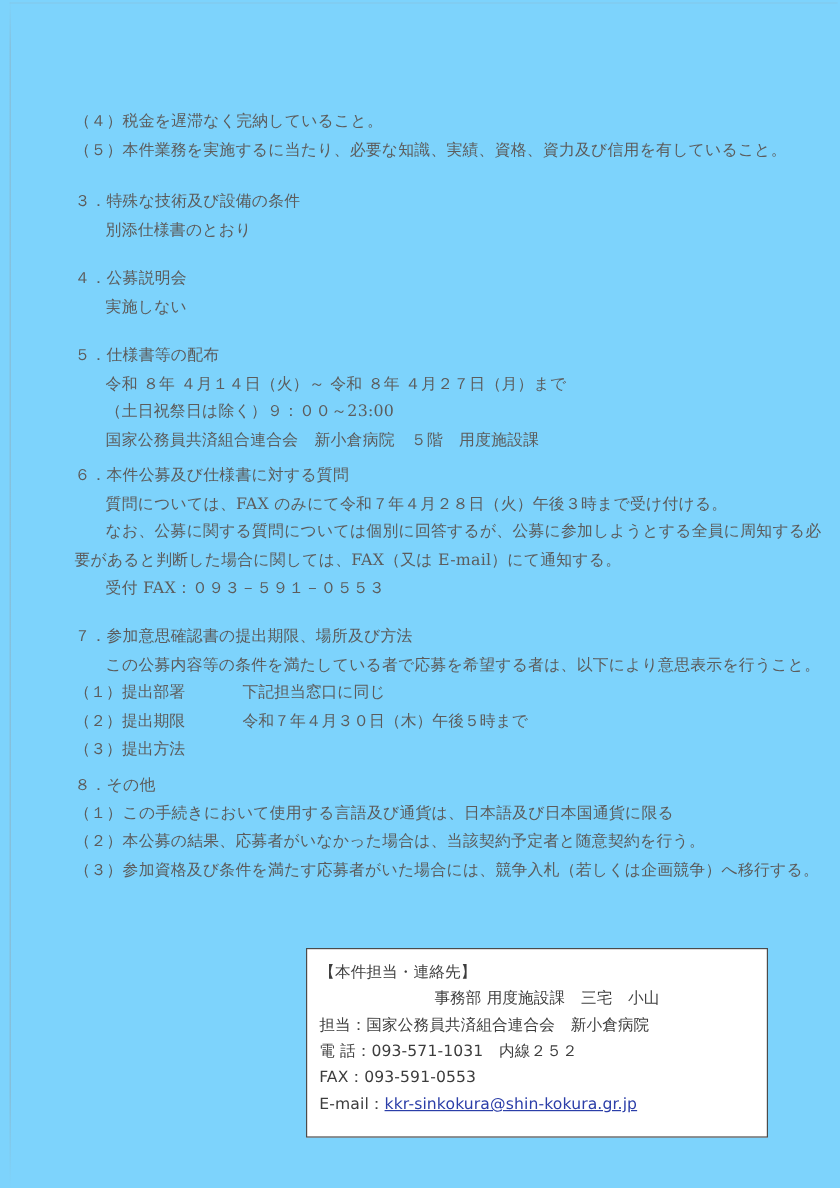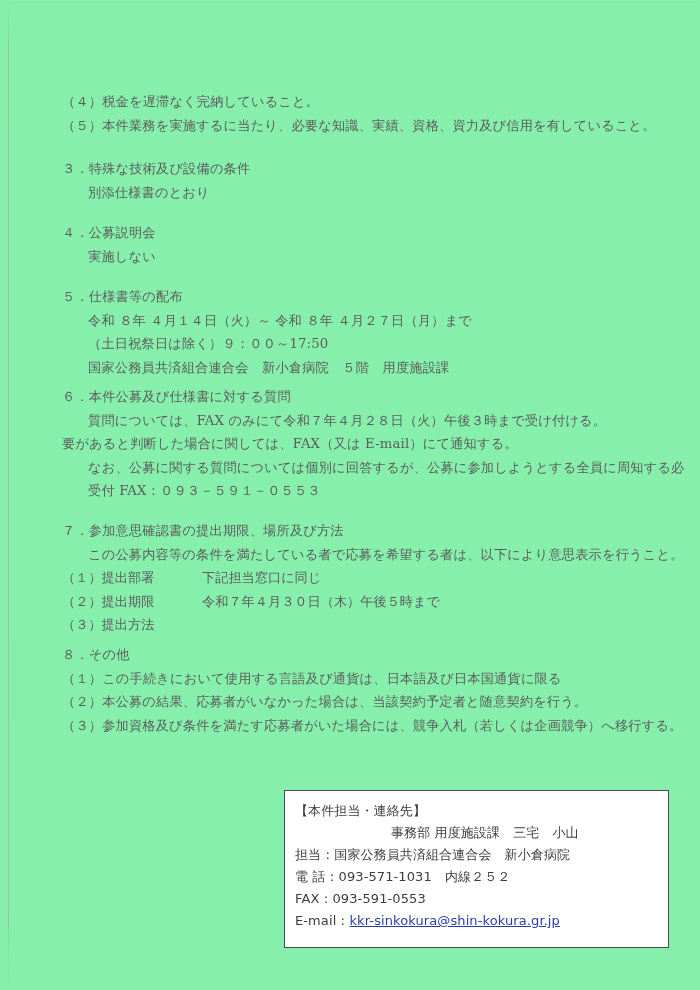--- a/index.html
+++ b/index.html
@@ -5,21 +5,21 @@
 <style>
   html, body {
     margin: 0;
     padding: 0;
     background: #ffffff;
   }
   .page {
     position: relative;
     width: 700px;
     height: 990px;
-    background: #86efac;
+    background: #7dd3fc;
     overflow: hidden;
     font-family: "DejaVu Serif", "Liberation Serif", serif;
     color: #5c5c5c;
     -webkit-font-smoothing: antialiased;
   }
   
   .scan-edge-left {
     position: absolute;
     left: 8px;
     top: 0;
@@ -75,21 +75,20 @@
     left: 255px;
     top: 790px;
     width: 385px;
     height: 158px;
     border: 1.3px solid #4b4b4b;
     box-sizing: border-box;
     background: #ffffff;
     font-family: "DejaVu Sans", "Liberation Sans", sans-serif;
     color: #3d3d3d;
     padding: 9px 0 0 10px;
-    margin-left: 29px;
   }
   .cln {
     font-size: 13px;
     line-height: 22px;
     white-space: pre;
     color: #3d3d3d;
     letter-spacing: 0.1px;
   }
   .cln.indented { padding-left: 96px; }
   .mail-link {
@@ -120,29 +119,29 @@
     </div>
 
     <div class="blk x-head" style="top:221px;">
       <div class="ln">４．公募説明会</div>
       <div class="ln" style="padding-left:26px;">実施しない</div>
     </div>
 
     <div class="blk x-head" style="top:285px;">
       <div class="ln">５．仕様書等の配布</div>
       <div class="ln" style="padding-left:26px;">令和 ８年 ４月１４日（火）～ 令和 ８年 ４月２７日（月）まで</div>
-      <div class="ln" style="padding-left:26px;">（土日祝祭日は除く）９：００～17:50</div>
+      <div class="ln" style="padding-left:26px;">（土日祝祭日は除く）９：００～23:00</div>
       <div class="ln" style="padding-left:26px;">国家公務員共済組合連合会　新小倉病院　５階　用度施設課</div>
     </div>
 
     <div class="blk x-head" style="top:385px;">
       <div class="ln">６．本件公募及び仕様書に対する質問</div>
       <div class="ln" style="padding-left:26px;">質問については、FAX のみにて令和７年４月２８日（火）午後３時まで受け付ける。</div>
+      <div class="ln" style="padding-left:26px;">なお、公募に関する質問については個別に回答するが、公募に参加しようとする全員に周知する必</div>
       <div class="ln" style="padding-left:0px;">要があると判断した場合に関しては、FAX（又は E-mail）にて通知する。</div>
-      <div class="ln" style="padding-left:26px;">なお、公募に関する質問については個別に回答するが、公募に参加しようとする全員に周知する必</div>
       <div class="ln" style="padding-left:26px;">受付 FAX：０９３－５９１－０５５３</div>
     </div>
 
     <div class="blk x-head" style="top:519px;">
       <div class="ln">７．参加意思確認書の提出期限、場所及び方法</div>
       <div class="ln" style="padding-left:26px;">この公募内容等の条件を満たしている者で応募を希望する者は、以下により意思表示を行うこと。</div>
 
       <div class="item-row">
         <span class="item-label w-lbl">（１）提出部署</span>
         <span class="item-val">下記担当窓口に同じ</span>

